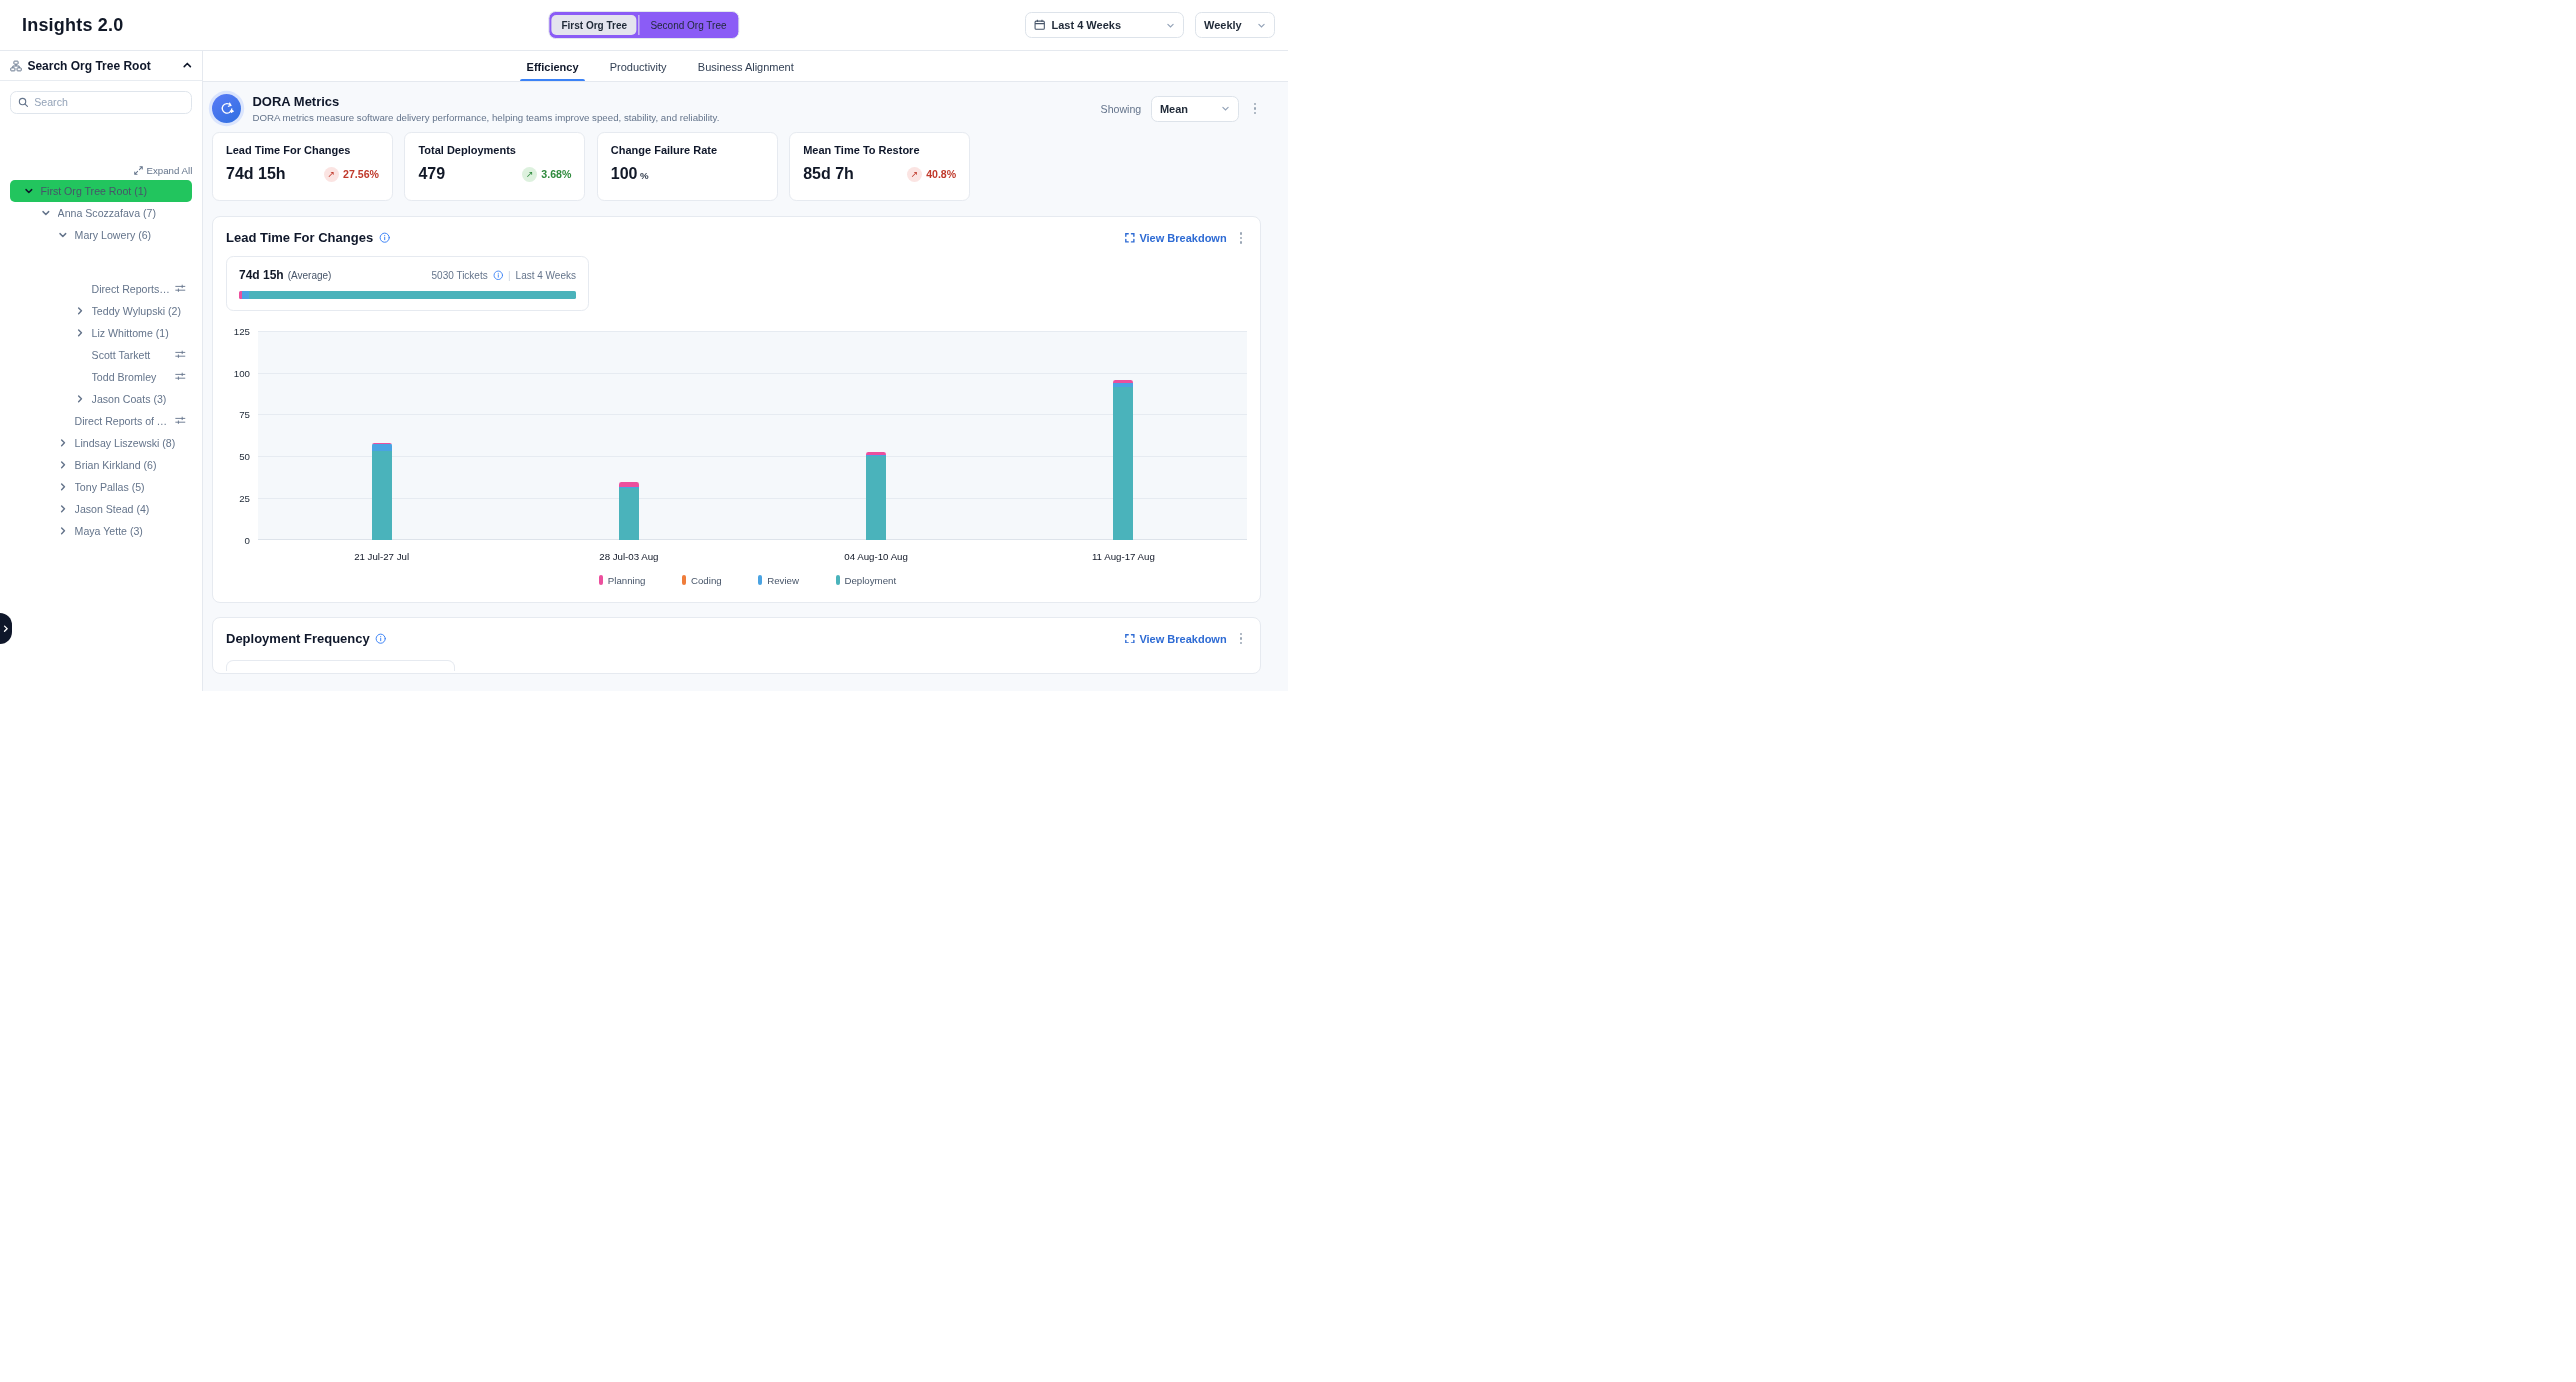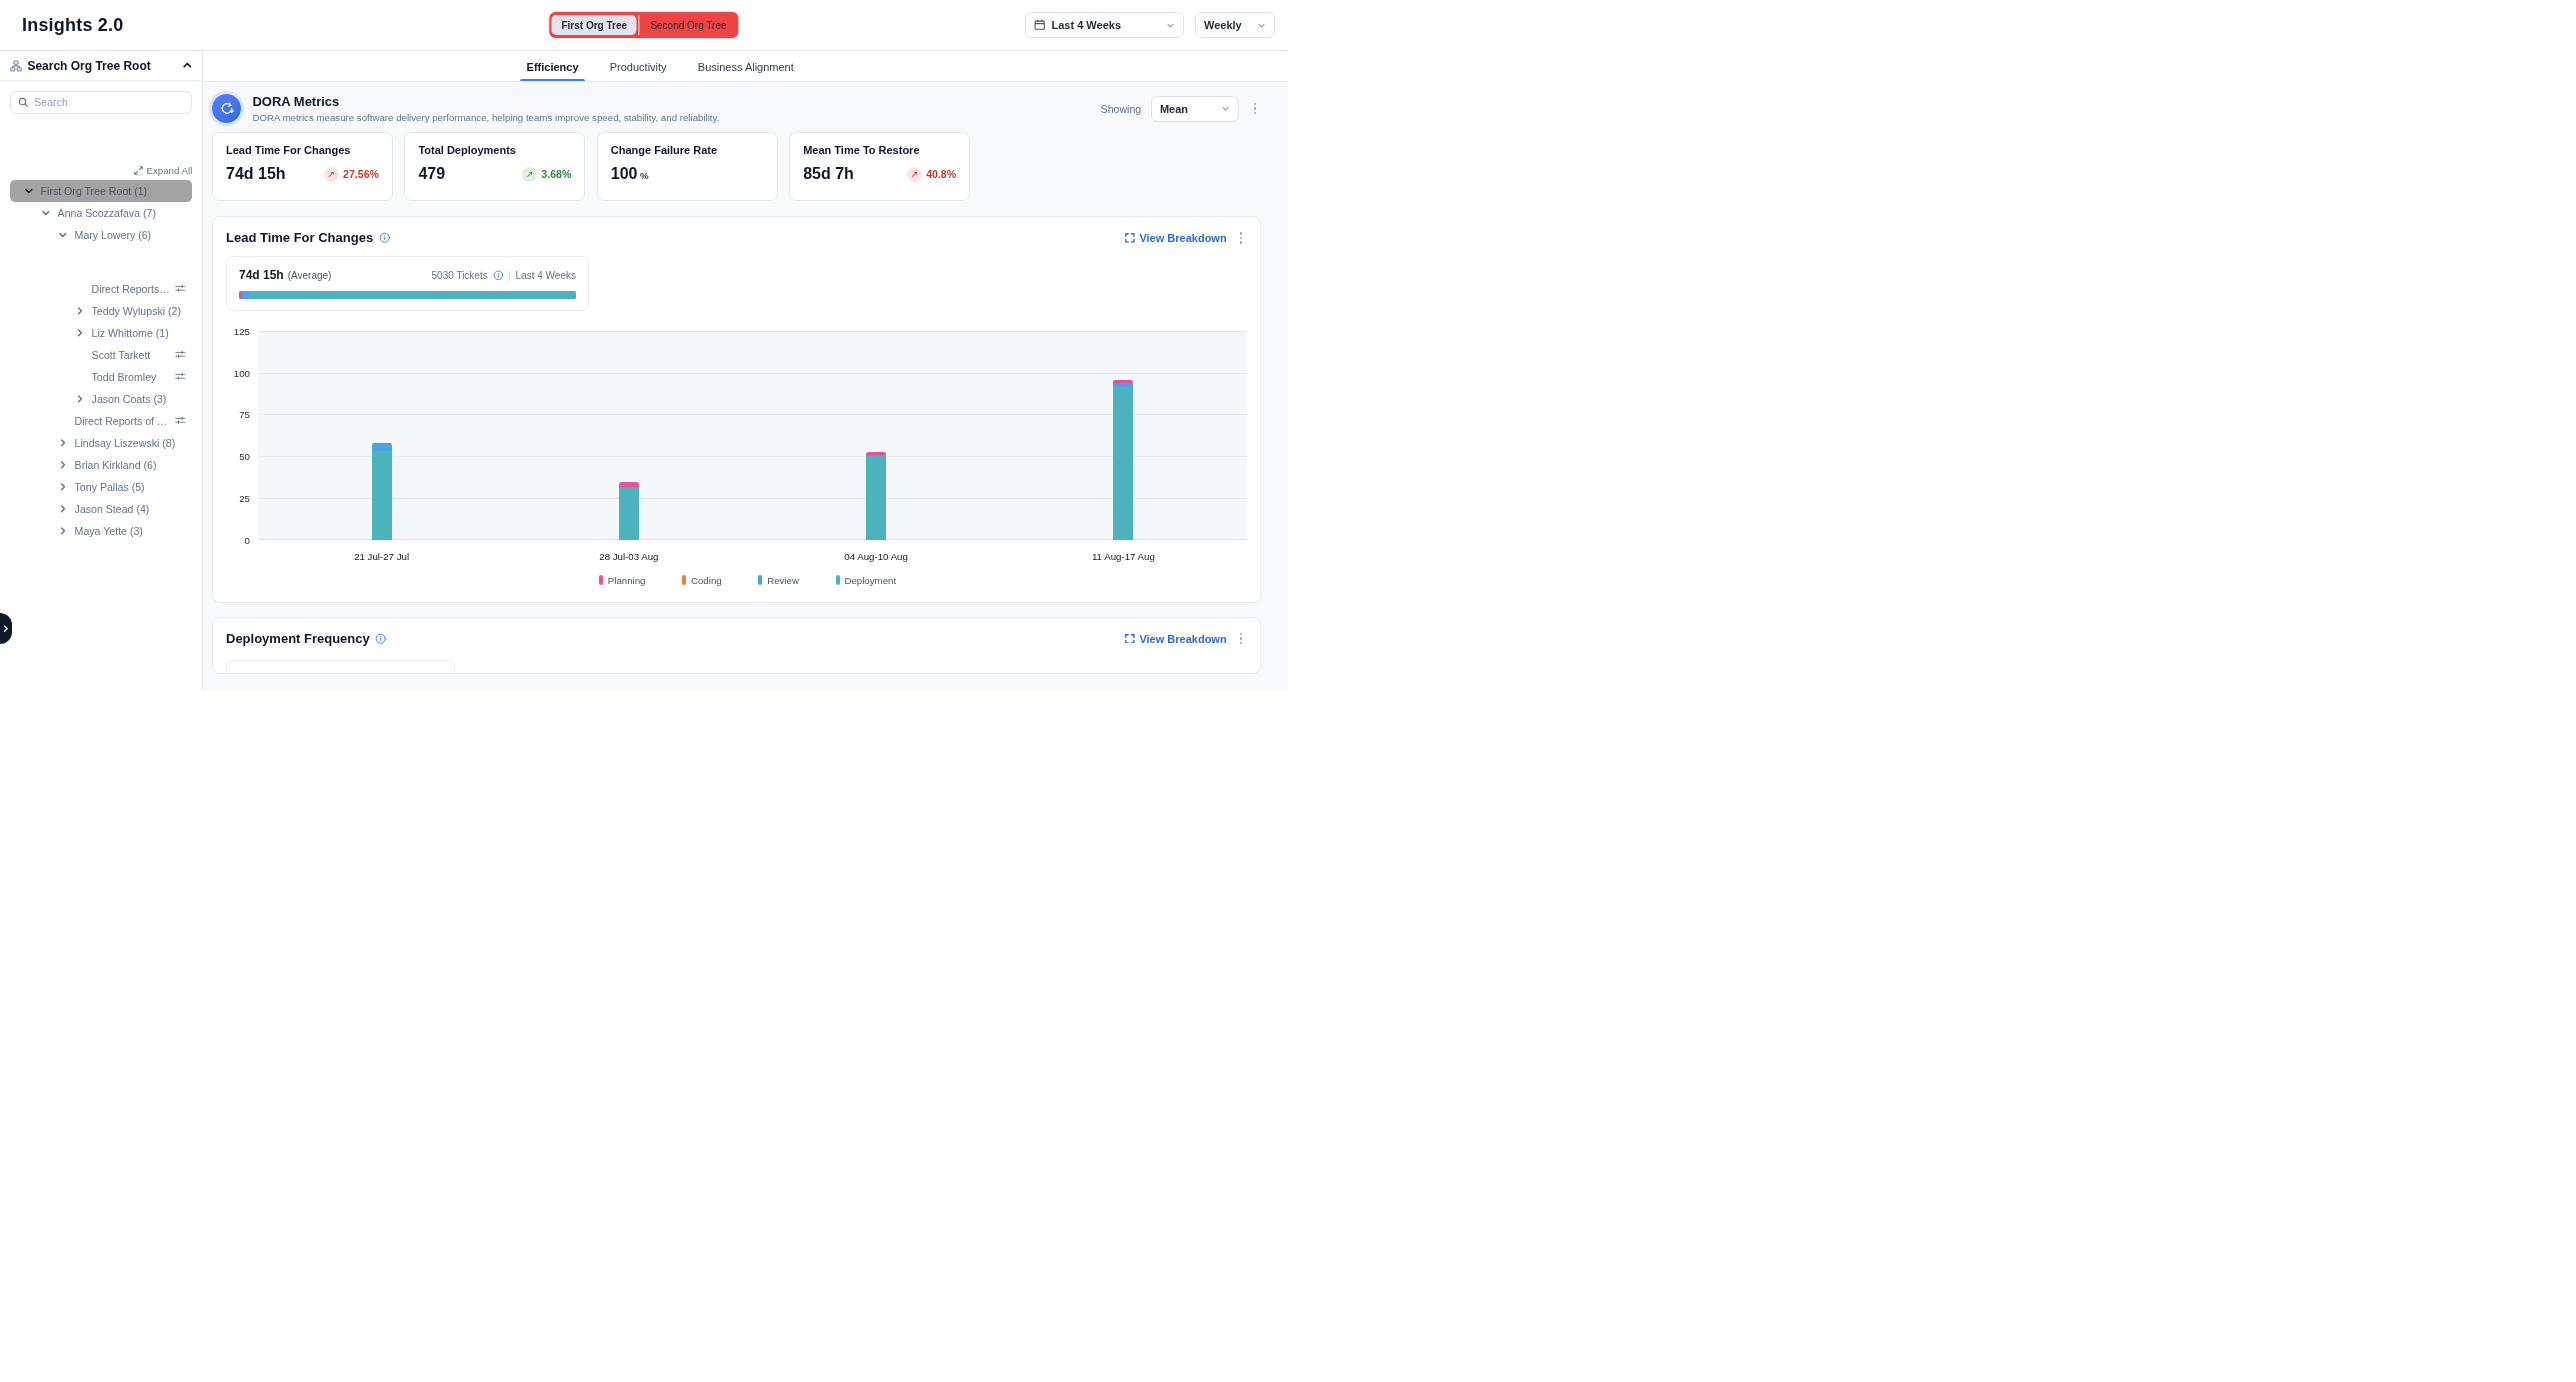--- a/index.html
+++ b/index.html
@@ -4,21 +4,21 @@
 <style>
   * { margin:0; padding:0; box-sizing:border-box; }
   html,body { width:1288px; height:691px; overflow:hidden; background:#fff;
     font-family:"Liberation Sans","DejaVu Sans",sans-serif; color:#0f172a; }
   .artifact-line { position:absolute; top:0; left:93px; width:428px; height:1.6px; background:#3b82f6; }
 
   
   .topbar { position:relative; height:50px; display:flex; align-items:center; background:#fff; }
   .logo { font-size:18px; font-weight:800; letter-spacing:0.2px; margin-left:22px; color:#111827; }
   .seg { position:absolute; left:50%; transform:translateX(-50%); display:flex; align-items:center;
-    border:0.8px solid #e3e8ee; border-radius:7.3px; background:#ef4444; padding:2.4px; height:28px; }
+    border:0.8px solid #e3e8ee; border-radius:7.3px; background:#8b5cf6; padding:2.4px; height:28px; }
   .seg-opt { font-size:10px; color:#1f2937; padding:4.9px 9.7px; border-radius:4.9px; cursor:pointer; white-space:nowrap; }
   .seg-opt.active { background:#e4e4ee; font-weight:700; }
   .seg-div { width:0.8px; align-self:stretch; background:#e5e7eb; margin:0.8px 1.6px; }
   .top-right { position:absolute; right:13px; display:flex; gap:11.4px; }
   .select { display:flex; align-items:center; gap:6.5px; border:0.8px solid #dde3ea; border-radius:6.5px;
     background:#fff; height:26px; padding:0 8px; font-size:11px; font-weight:600; color:#1f2937; }
   .select .grow { flex:1; }
   .sel-date { width:159px; }
   .sel-week { width:80px; }
 
@@ -28,21 +28,21 @@
   .sb-head { display:flex; align-items:center; gap:5.7px; padding:0 9.7px; height:30px; border-bottom:0.8px solid #e8ecf1; }
   .sb-title { font-size:12px; font-weight:700; color:#0f172a; flex:1; }
   .sb-body { padding:9.7px 9.7px 0 9.7px; }
   .search { display:flex; align-items:center; gap:5.7px; border:0.8px solid #dfe5ec; border-radius:6.5px; height:23.6px; padding:0 7.3px; }
   .search input { border:none; outline:none; font-size:10.6px; width:100%; color:#334155; font-family:inherit; background:transparent; }
   .search input::placeholder { color:#94a3b8; }
   .expand-row { display:flex; justify-content:flex-end; margin:7.3px 0 4px 0; }
   .expand-link { display:flex; align-items:center; gap:3.2px; font-size:9.7px; color:#64748b; cursor:pointer;margin-top:43px; }
   .tree { font-size:10.6px; color:#64748b; }
   .tree-row { display:flex; align-items:center; height:22px; border-radius:4.9px; cursor:pointer; padding-right:6.5px; }
-  .tree-row.selected { background:#a3a3a3; color:#475569; }
+  .tree-row.selected { background:#22c55e; color:#475569; }
   .tree-chevron { width:11.4px; min-width:11.4px; height:11.4px; margin-right:6.5px; display:flex; align-items:center; justify-content:center; }
   .tree-label { white-space:nowrap; overflow:hidden; text-overflow:ellipsis; flex:1; }
   .tree-filter { margin-left:4.9px; display:flex; align-items:center; }
 
   
   .main { flex:1; background:#f7f9fc; display:flex; flex-direction:column; overflow:hidden; }
   .tabs { height:31px; background:#fff; border-bottom:0.8px solid #e5e9ef; position:relative; }
   .tab-group { position:absolute; left:322px; bottom:0; display:flex; gap:28px; }
   .tab { font-size:11px; color:#334155; padding:7.3px 1.6px 8px 1.6px; position:relative; cursor:pointer; white-space:nowrap; }
   .tab.active { font-weight:700; color:#0f172a; }

